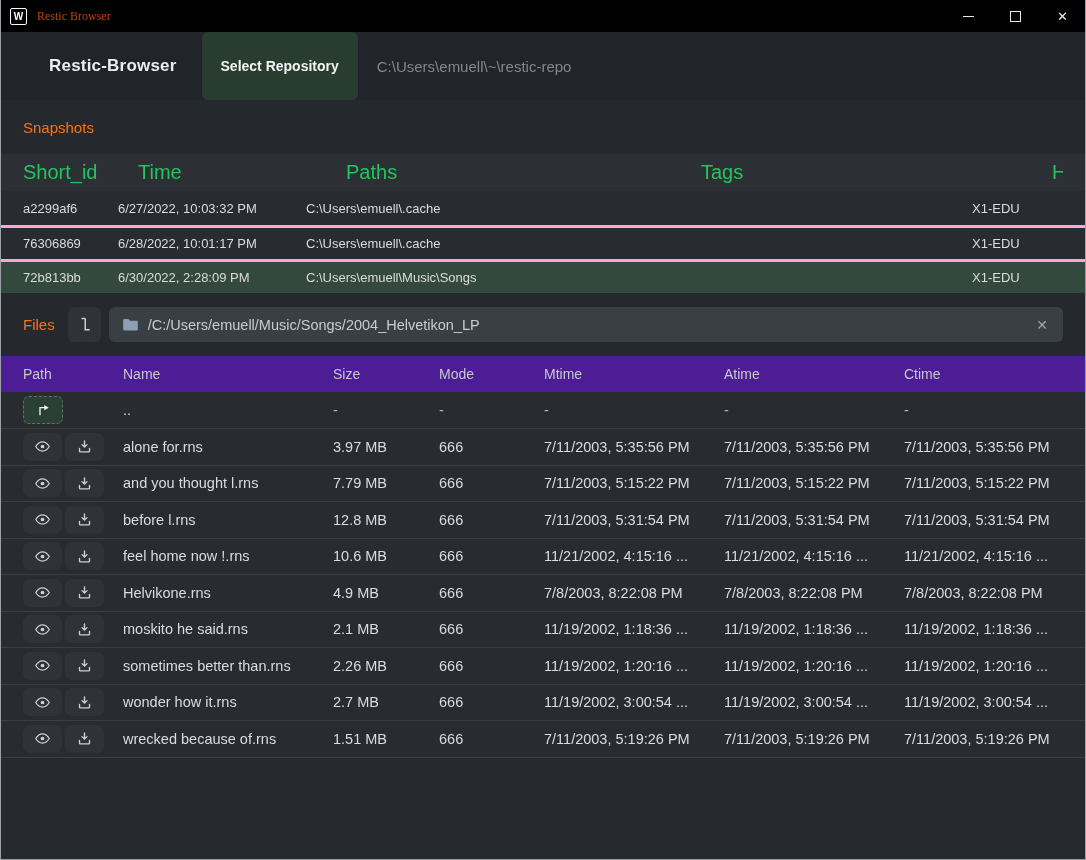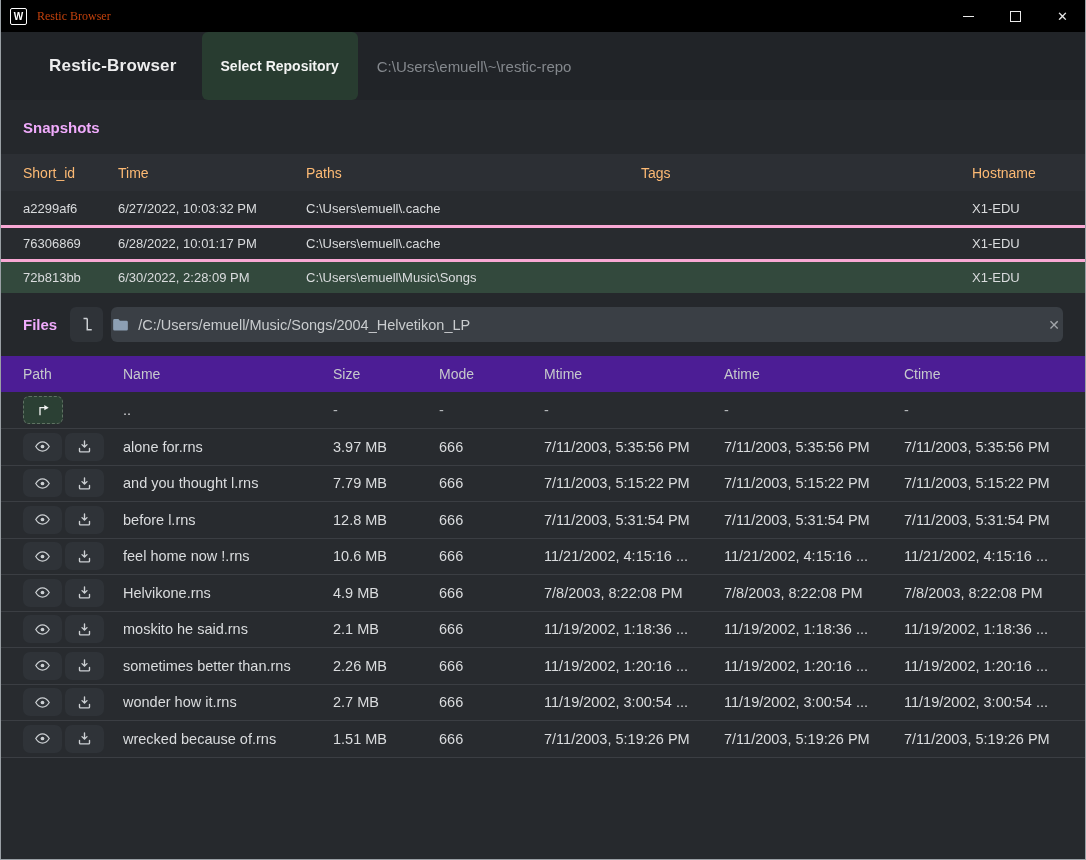--- a/index.html
+++ b/index.html
@@ -23,32 +23,32 @@
   
   .header{flex:0 0 64px;background:#212428;display:flex;align-items:center;padding:0 22px;}
   .app-title{font-size:17px;font-weight:bold;color:#ededee;letter-spacing:.2px;margin-left:26px;}
   .repo-btn{margin-left:25px;background:#283c30;color:#f3f4f3;font-weight:bold;font-size:14px;
     padding:26px 19px;border-radius:6px;border:none;font-family:inherit;cursor:default;}
   .repo-path{margin-left:19px;color:#84888d;font-size:15px;}
   
   .band{background:#25282c;display:flex;align-items:center;padding:0 22px;}
   .band-snapshots{flex:0 0 54px;}
   .band-files{flex:0 0 63px;}
-  .section-title{font-size:15px;font-weight:bold;color:#f0abfc;}
+  .section-title{font-size:15px;font-weight:normal;color:#f97316;}
   
   .snap-grid{display:grid;grid-template-columns:95px 188px 335px 331px 1fr;align-items:center;padding:0 22px;}
-  .snap-header{flex:0 0 37px;background:#2c2f34;color:#fdba74;font-size:14px;}
+  .snap-header{flex:0 0 37px;background:#2c2f34;color:#22c55e;font-size:20px;gap:20px;}
   .snap-row{flex:0 0 34px;box-sizing:border-box;background:#282b2f;color:#dadcde;font-size:13px;cursor:default;}
   .snap-row + .snap-row{border-top:3px solid #f9a8d4;}
   .snap-row.selected{background:#33493d;}
   
   .fmt-btn{margin-left:13px;width:33px;height:35px;background:#2f3338;border:none;border-radius:6px;
     display:flex;align-items:center;justify-content:center;padding:0;cursor:default;}
   .path-bar{flex:1;margin-left:8px;height:35px;background:#3a3f45;border-radius:6px;
-    display:flex;align-items:center;padding:0 1px;min-width:0;}
+    display:flex;align-items:center;padding:0 13px;min-width:0;}
   .path-text{margin-left:9px;color:#c9ccce;font-size:14.5px;white-space:nowrap;overflow:hidden;}
   .path-spacer{flex:1;}
   .path-clear{color:#a2a6aa;font-size:14px;background:none;border:none;padding:0 2px;line-height:1;cursor:default;}
   
   .file-grid{display:grid;grid-template-columns:100px 210px 106px 105px 180px 180px 1fr;align-items:center;padding:0 22px;}
   .files-header{flex:0 0 36px;background:#4c1d95;color:#c6c9cc;font-size:14px;}
   .file-row{flex:0 0 36.5px;box-sizing:border-box;background:#282b2f;color:#dadcde;font-size:14.5px;
     border-bottom:1px solid #3b3e43;cursor:default;}
   .parent-row{flex:0 0 37px;}
   .cell{white-space:nowrap;overflow:hidden;padding-right:10px;}

